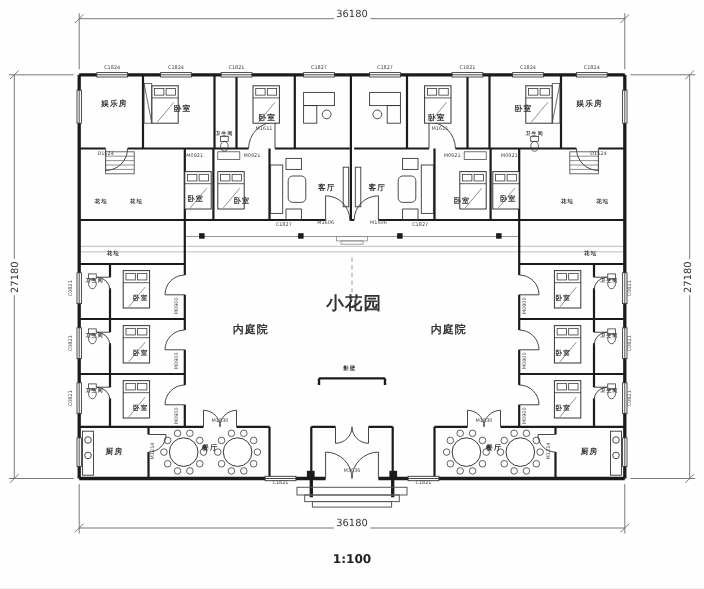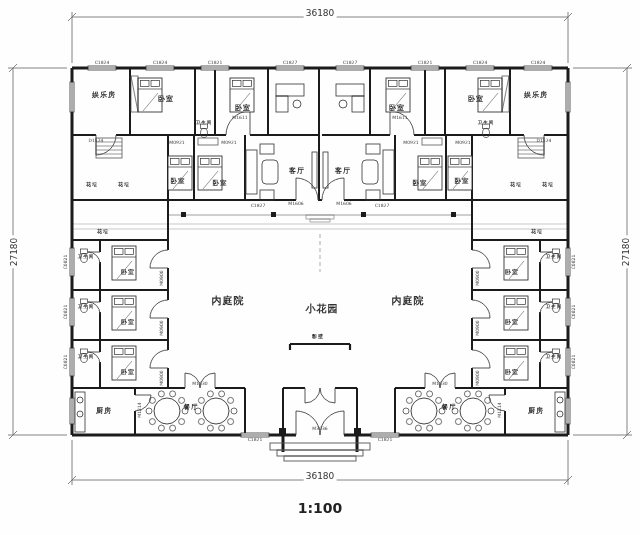--- a/index.html
+++ b/index.html
@@ -9,21 +9,21 @@
   .lbl{position:absolute;transform:translate(-50%,-50%);white-space:nowrap;color:#333;
        letter-spacing:1px;line-height:1;font-weight:bold;}
   .code{position:absolute;transform:translate(-50%,-50%);white-space:nowrap;color:#444;
         letter-spacing:0;line-height:1;}
   .code.rot{transform:translate(-50%,-50%) rotate(-90deg);}
   .dim{position:absolute;transform:translate(-50%,-50%);font-size:9px;color:#333;background:#fefefe;padding:0 2px;}
   .dim.rot{transform:translate(-50%,-50%) rotate(-90deg);}
   .titlebar{position:absolute;left:320px;top:508px;transform:translate(-50%,-50%);
             display:flex;align-items:baseline;gap:8px;}
   .title-main{font-size:15px;font-weight:bold;border-bottom:2px solid #222;padding-bottom:1px;letter-spacing:2px;}
-  .title-scale{font-size:14px;font-weight:bold;}
+  .title-scale{font-size:11px;font-weight:bold;}
 </style>
 </head>
 <body>
 
 <div class="stage">
 
   <svg width="640" height="535" viewBox="0 0 640 535">
     <defs>
       <g id="bedV">
         <rect x="0" y="0" width="24" height="34" fill="#fff" stroke="#333" stroke-width="0.9"></rect>
@@ -321,21 +321,21 @@
       <span class="lbl" style="left: 554px; top: 257px; font-size: 4.5px;">卫生间</span>
       <span class="lbl" style="left: 554px; top: 307px; font-size: 4.5px;">卫生间</span>
       <span class="lbl" style="left: 554px; top: 357px; font-size: 4.5px;">卫生间</span>
       <span class="lbl" style="left: 128px; top: 272px; font-size: 6px;">卧室</span>
       <span class="lbl" style="left: 128px; top: 322px; font-size: 6px;">卧室</span>
       <span class="lbl" style="left: 128px; top: 372px; font-size: 6px;">卧室</span>
       <span class="lbl" style="left: 512px; top: 272px; font-size: 6px;">卧室</span>
       <span class="lbl" style="left: 512px; top: 322px; font-size: 6px;">卧室</span>
       <span class="lbl" style="left: 512px; top: 372px; font-size: 6px;">卧室</span>
       <span class="lbl" style="left: 228px; top: 301px; font-size: 10px;">内庭院</span>
-      <span class="lbl" style="left: 322px; top: 309px; font-size: 10px;">小花园</span>
+      <span class="lbl" style="left: 322px; top: 276px; font-size: 16px;">小花园</span>
       <span class="lbl" style="left: 408px; top: 301px; font-size: 10px;">内庭院</span>
       <span class="lbl" style="left: 318px; top: 336px; font-size: 5px;">影壁</span>
       <span class="lbl" style="left: 104px; top: 411px; font-size: 7px;">厨房</span>
       <span class="lbl" style="left: 191px; top: 407px; font-size: 6.5px;">餐厅</span>
       <span class="lbl" style="left: 449px; top: 407px; font-size: 6.5px;">餐厅</span>
       <span class="lbl" style="left: 536px; top: 411px; font-size: 7px;">厨房</span>
     </div>
   <div id="code-labels">
       <span class="code" style="left: 102px; top: 63px; font-size: 4.5px;">C1824</span>
       <span class="code" style="left: 160px; top: 63px; font-size: 4.5px;">C1824</span>

